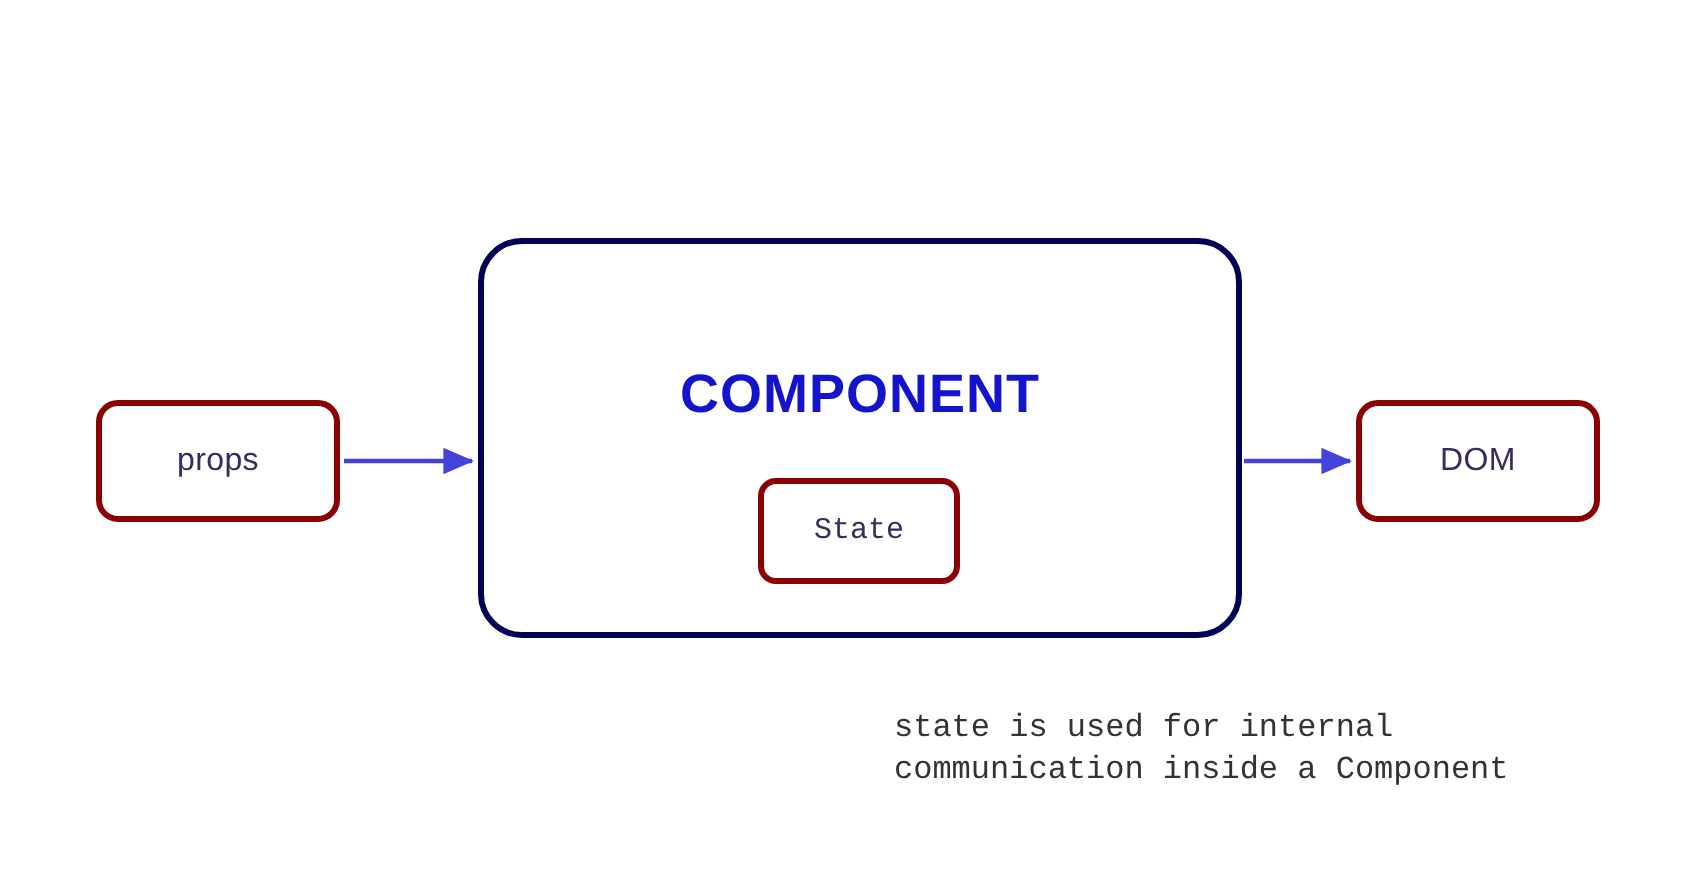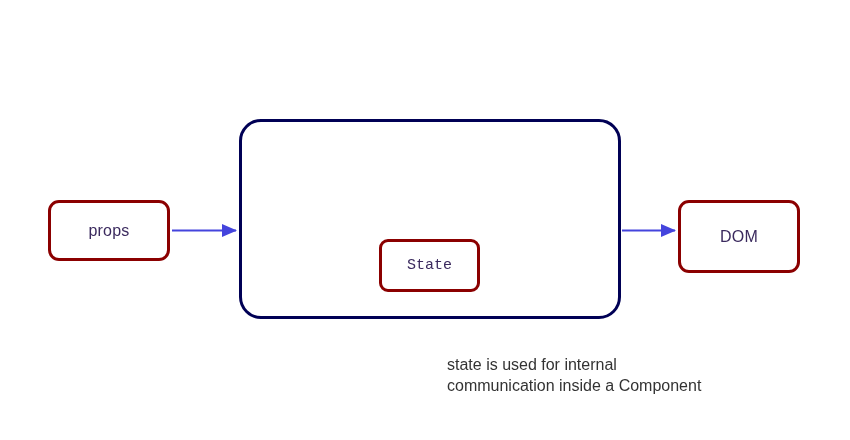--- a/index.html
+++ b/index.html
@@ -41,21 +41,21 @@
     width: 122px;
     height: 61px;
     border: 3px solid #8b0000;
     border-radius: 11px;
   }
 
   .node-dom {
     left: 678px;
     top: 200px;
     width: 122px;
-    height: 73px;
+    height: 61px;
     border: 3px solid #8b0000;
     border-radius: 11px;
   }
 
   .node-state {
     left: 379px;
     top: 239px;
     width: 101px;
     height: 53px;
     border: 3px solid #8b0000;
@@ -113,29 +113,31 @@
   
   .caption {
     position: absolute;
     left: 447px;
     top: 354px;
     width: 360px;
     font-size: 16px;
     color: #333333;
     line-height: 21px;
     white-space: pre-line;
+    font-family: Liberation Mono, monospace;
   }
 </style>
 </head>
 <body>
 
 <div id="diagram-canvas">
 
   <div class="node node-component"></div>
 
+  <div class="component-title">COMPONENT</div>
 
   <div class="node node-props">
     <span class="label-small">props</span>
   </div>
 
   <div class="node node-state">
     <span class="label-state">State</span>
   </div>
 
   <div class="node node-dom">

